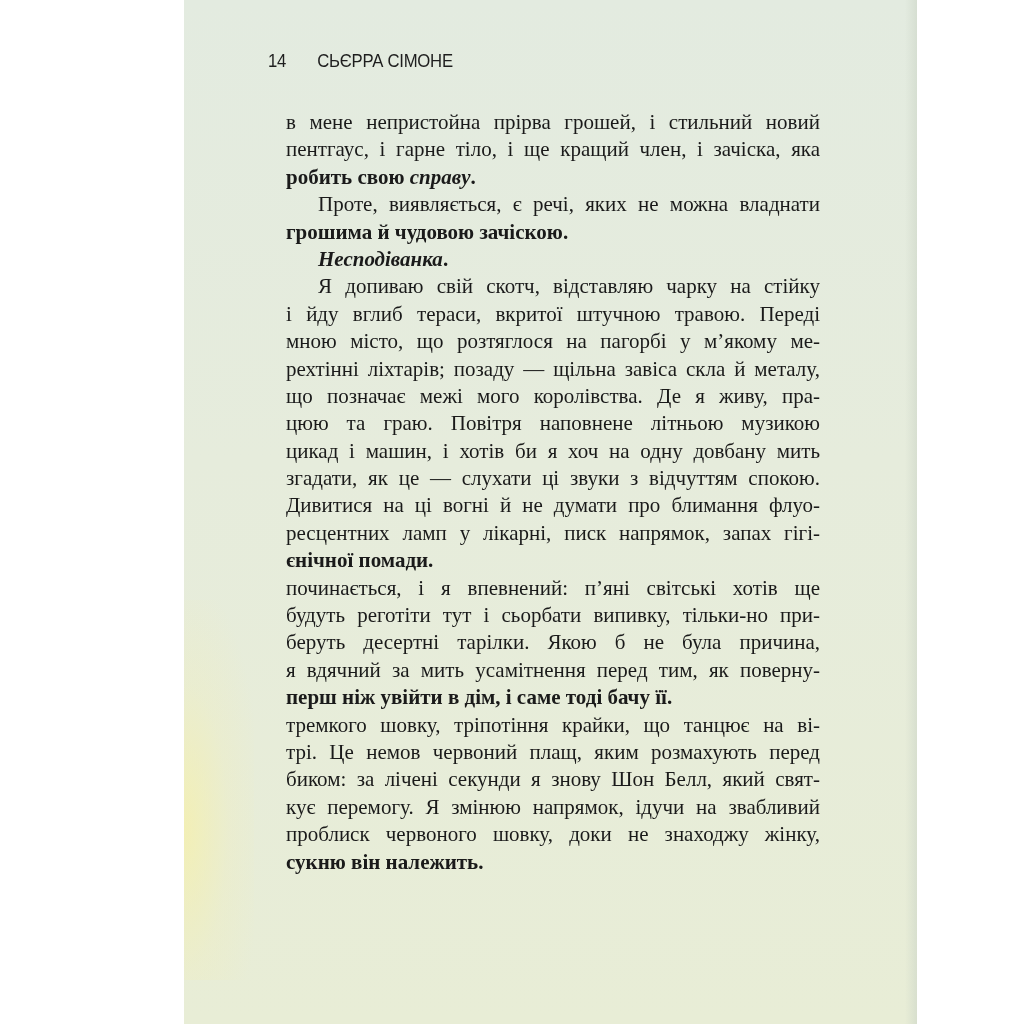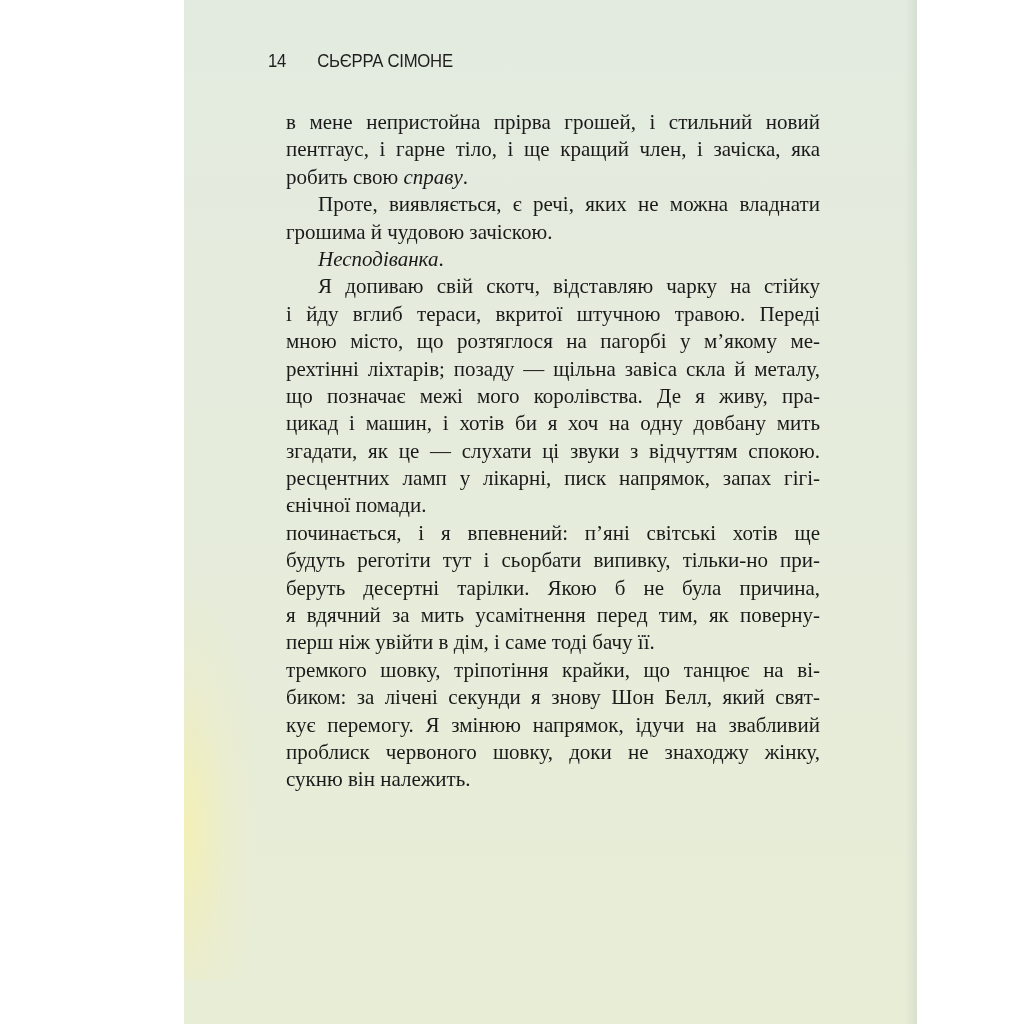--- a/index.html
+++ b/index.html
@@ -68,20 +68,21 @@
   }
   .line {
     display: block;
     height: 27.4px;
     white-space: nowrap;
     text-align: justify;
     text-align-last: justify;
   }
   .line.last {
     text-align-last: left;
+    font-weight: bold;
   }
   .line.indent {
     padding-left: 32px;
   }
   .ital {
     font-style: italic;
   }
 </style>
 </head>
 <body>
@@ -101,31 +102,34 @@
     <span class="line indent">Проте, виявляється, є речі, яких не можна владнати</span>
     <span class="line last">грошима й чудовою зачіскою.</span>
 
     <span class="line indent last"><span class="ital">Несподіванка</span><span>.</span></span>
 
     <span class="line indent">Я допиваю свій скотч, відставляю чарку на стійку</span>
     <span class="line">і йду вглиб тераси, вкритої штучною травою. Переді</span>
     <span class="line">мною місто, що розтяглося на пагорбі у м’якому ме-</span>
     <span class="line">рехтінні ліхтарів; позаду — щільна завіса скла й металу,</span>
     <span class="line">що позначає межі мого королівства. Де я живу, пра-</span>
+    <span class="line">цюю та граю. Повітря наповнене літньою музикою</span>
     <span class="line">цикад і машин, і хотів би я хоч на одну довбану мить</span>
     <span class="line">згадати, як це — слухати ці звуки з відчуттям спокою.</span>
+    <span class="line">Дивитися на ці вогні й не думати про блимання флуо-</span>
     <span class="line">ресцентних ламп у лікарні, писк напрямок, запах гігі-</span>
     <span class="line last">єнічної помади.</span>
 
     <span class="line">починається, і я впевнений: п’яні світські хотів ще</span>
     <span class="line">будуть реготіти тут і сьорбати випивку, тільки-но при-</span>
     <span class="line">беруть десертні тарілки. Якою б не була причина,</span>
     <span class="line">я вдячний за мить усамітнення перед тим, як поверну-</span>
     <span class="line last">перш ніж увійти в дім, і саме тоді бачу її.</span>
 
     <span class="line">тремкого шовку, тріпотіння крайки, що танцює на ві-</span>
+    <span class="line">трі. Це немов червоний плащ, яким розмахують перед</span>
     <span class="line">биком: за лічені секунди я знову Шон Белл, який свят-</span>
     <span class="line">кує перемогу. Я змінюю напрямок, ідучи на звабливий</span>
     <span class="line">проблиск червоного шовку, доки не знаходжу жінку,</span>
     <span class="line last">сукню він належить.</span>
 
   </div>
 </div>
 
 </body></html>

